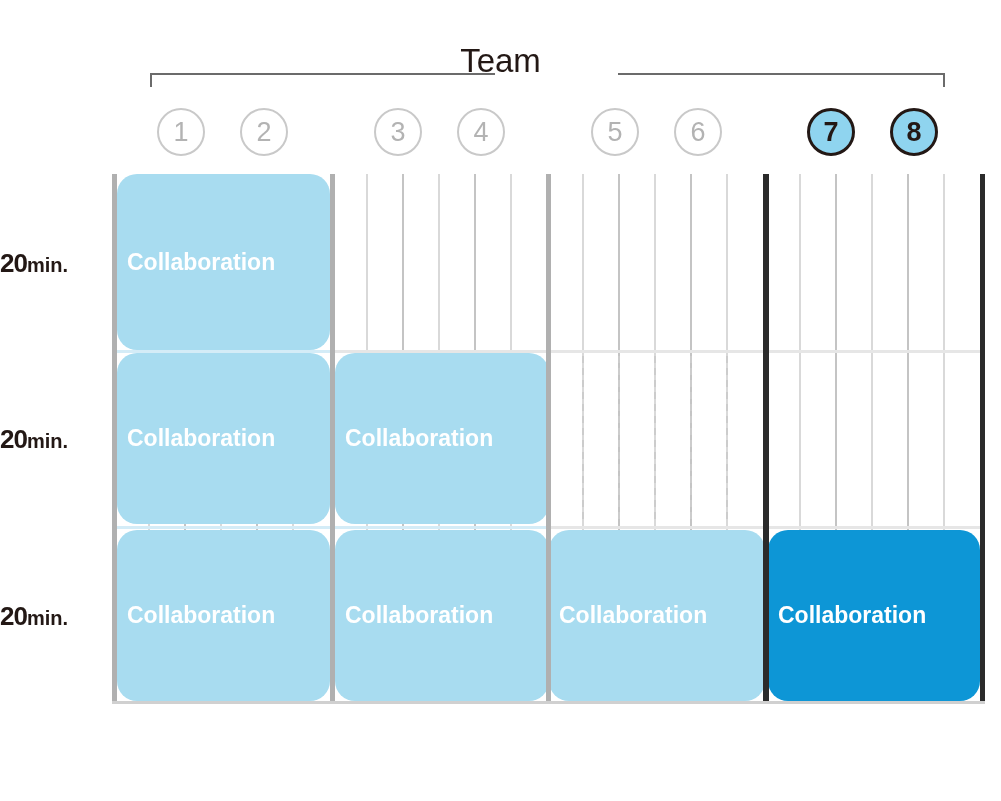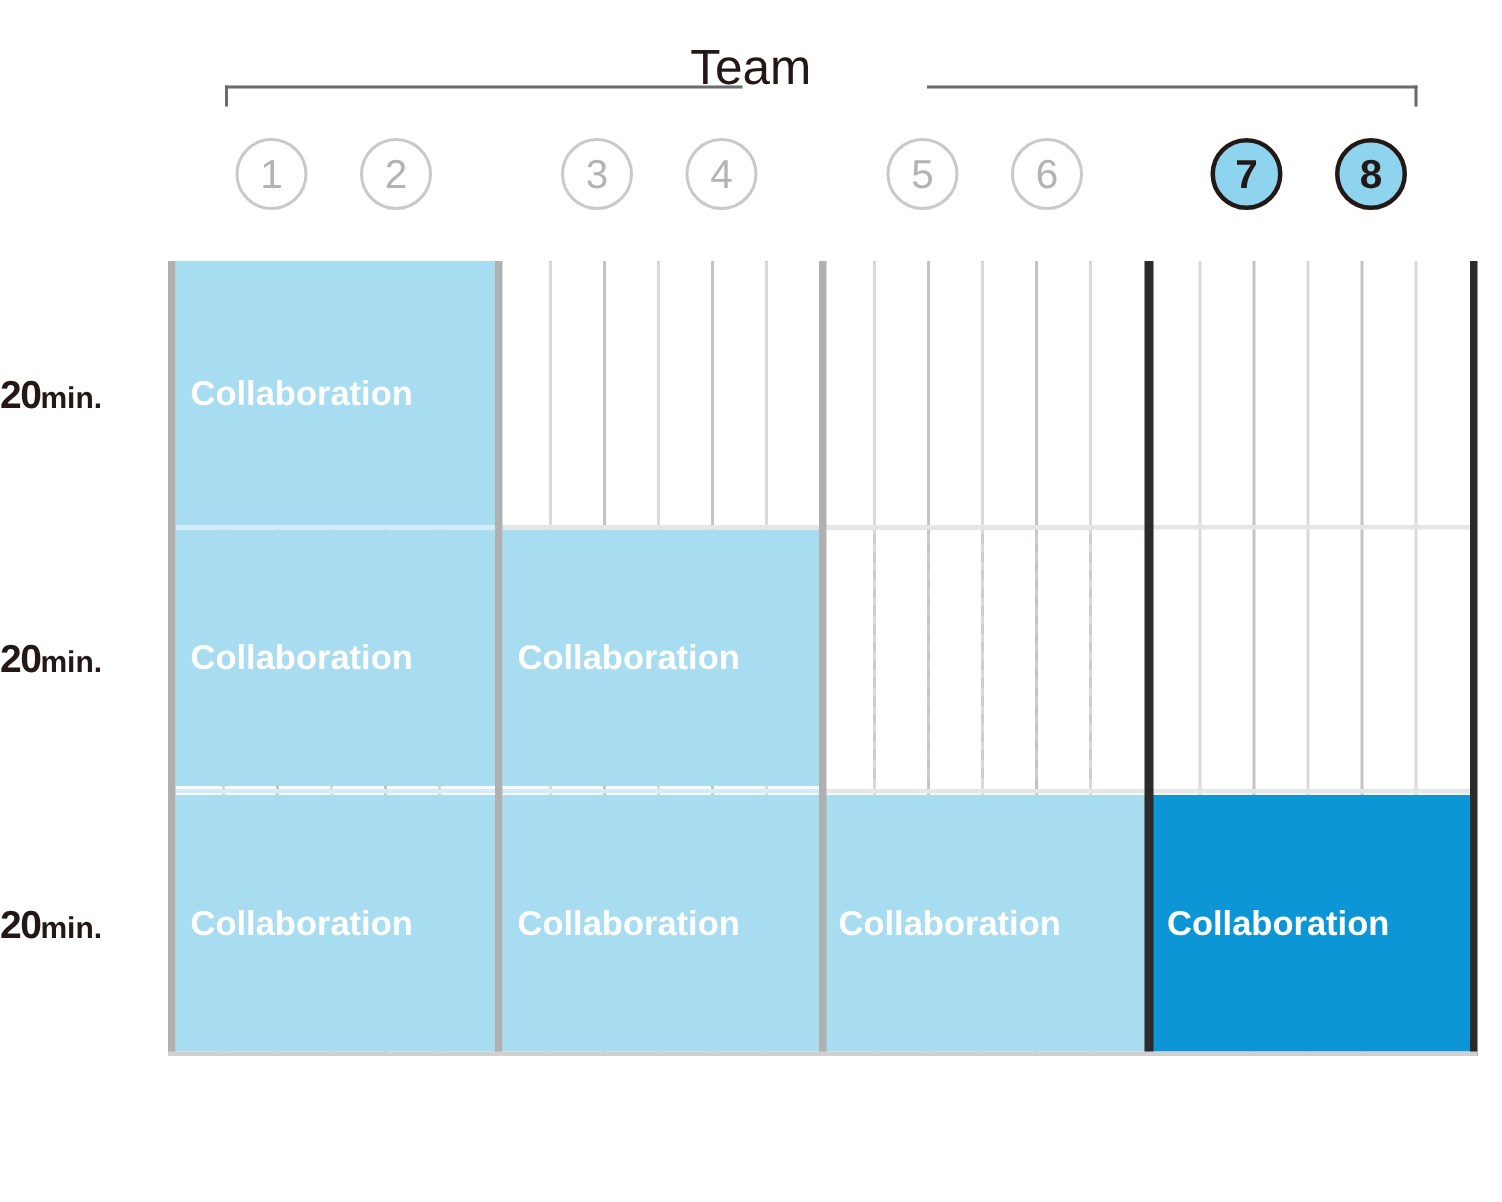--- a/index.html
+++ b/index.html
@@ -6,21 +6,21 @@
   html, body { margin:0; padding:0; }
   body {
     width:1001px; height:801px;
     background:#ffffff;
     font-family:"Liberation Sans", sans-serif;
     position:relative;
     overflow:hidden;
   }
 
   
-  #header-area { position:absolute; left:0; top:0; width:1001px; height:174px; }
+  #header-area { position:absolute; left:0; top:16px; width:1001px; height:174px; }
 
   .bracket-line {
     position:absolute; height:2px; background:#6b6b6b; top:57px;
   }
   .bracket-left  { left:150px; width:345px; }
   .bracket-right { left:618px; width:327px; }
   .bracket-tick {
     position:absolute; width:2px; height:14px; background:#6b6b6b; top:57px;
   }
   .bracket-tick-l { left:150px; }
@@ -77,20 +77,21 @@
 
   
   .cell {
     position:absolute;
     display:flex; align-items:center;
     color:#ffffff;
     font-size:23px; font-weight:700;
     padding-left:10px;
     white-space:nowrap;
     overflow:hidden;
+    border-radius:20px;
   }
   .cell.light { background:#a8dcf0; }
   .cell.strong { background:#0d96d6; }
 
   
   .dash-col {
     position:absolute; width:2px;
     background-image:linear-gradient(#cccccc 55%, rgba(255,255,255,0) 0%);
     background-size:2px 12px;
     background-repeat:repeat-y;

